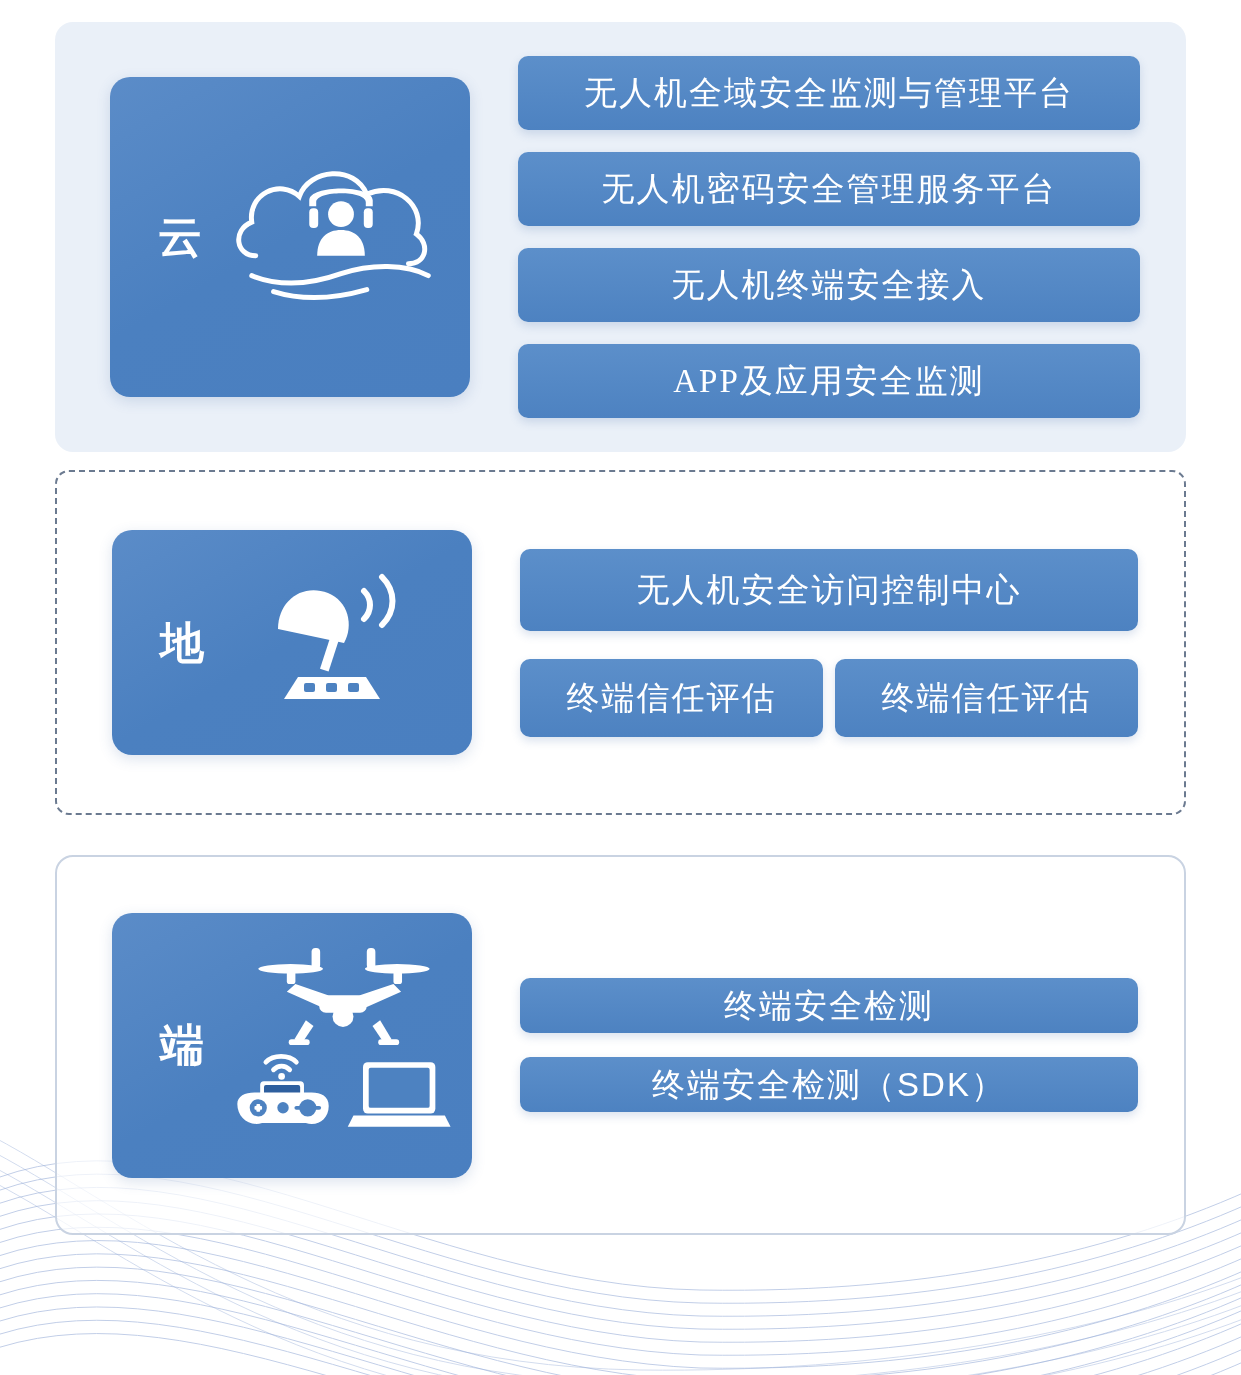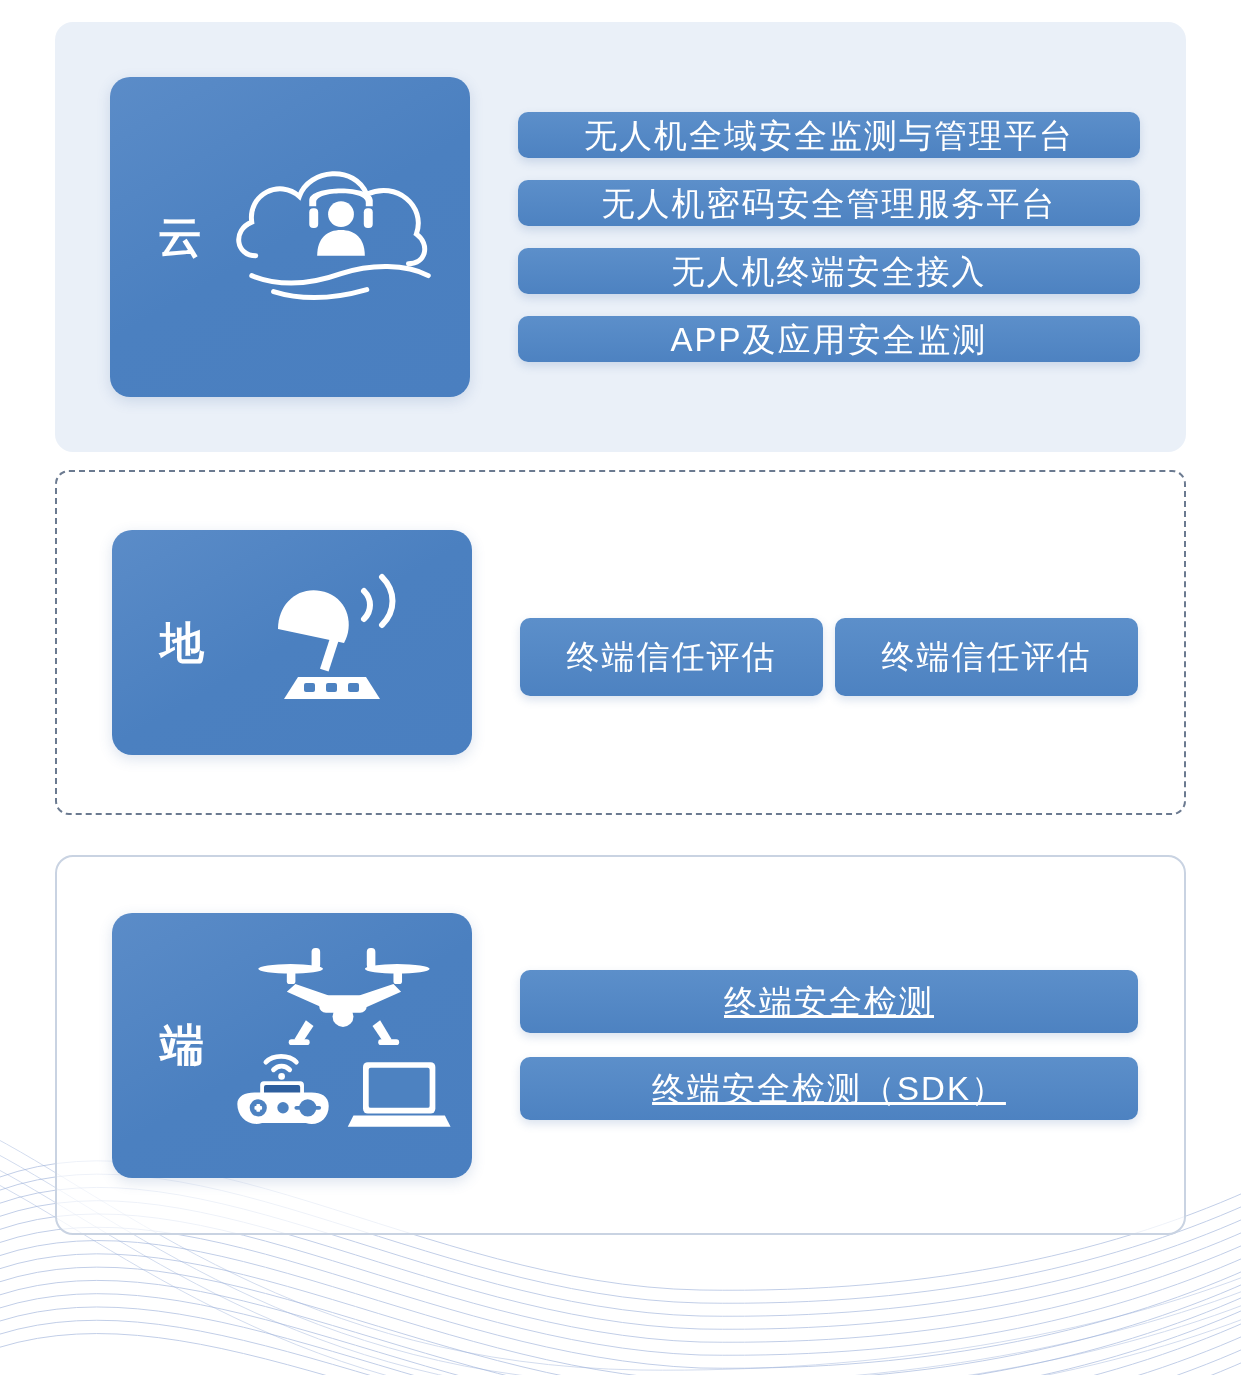--- a/index.html
+++ b/index.html
@@ -118,32 +118,32 @@
     border-radius: 10px;
     text-align: center;
     font-size: 33px;
     letter-spacing: 2px;
     line-height: 1;
     display: flex;
     align-items: center;
     justify-content: center;
     box-shadow: 0 4px 10px rgba(70, 110, 170, 0.20);
   }
-  .layer-cloud .pill { height: 46px; }
+  .layer-cloud .pill { height: 74px; font-family: Liberation Serif, serif; }
   .layer-cloud .pill + .pill { margin-top: 22px; }
 
   .layer-ground .pill-wide { height: 82px; width: 100%; }
   .ground-row {
     display: flex;
     gap: 12px;
     margin-top: 28px;
   }
   .ground-row .pill { height: 78px; flex: 1 1 0; }
 
-  .layer-terminal .pill { height: 63px; text-decoration: underline; }
+  .layer-terminal .pill { height: 55px; }
   .layer-terminal .pill + .pill { margin-top: 24px; }
 
   svg { display: block; }
 </style>
 </head>
 <body>
 
 <svg class="wave-bg" viewBox="0 0 1241 340" preserveAspectRatio="none">
   <g fill="none" stroke="#8fa6d4" stroke-width="1" opacity="0.55">
     <path d="M-20,150 C180,60 420,250 700,255 C940,259 1120,215 1261,150"></path>
@@ -220,20 +220,21 @@
           </g>
           <g fill="none" stroke="#ffffff" stroke-width="6" stroke-linecap="round">
             <path d="M116,46 C124,38 124,26 116,18"></path>
             <path d="M134,52 C148,38 148,18 134,4"></path>
           </g>
         </svg>
       </span>
     </div>
 
     <div class="pills">
+      <div class="pill pill-wide">无人机安全访问控制中心</div>
       <div class="ground-row">
         <div class="pill">终端信任评估</div>
         <div class="pill">终端信任评估</div>
       </div>
     </div>
   </section>
 
   <section class="layer layer-terminal">
 
     <div class="icon-card terminal">

